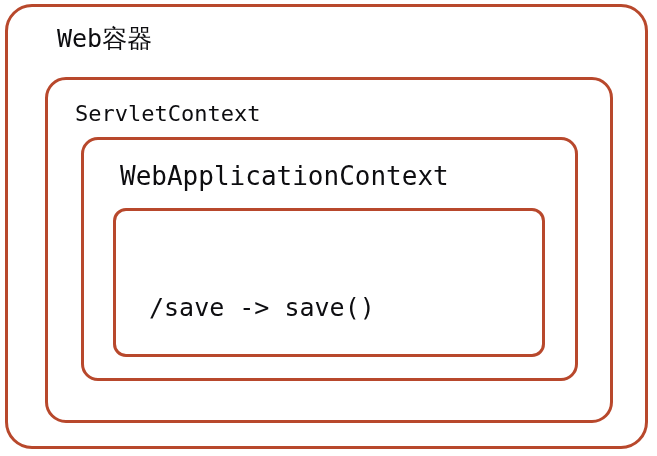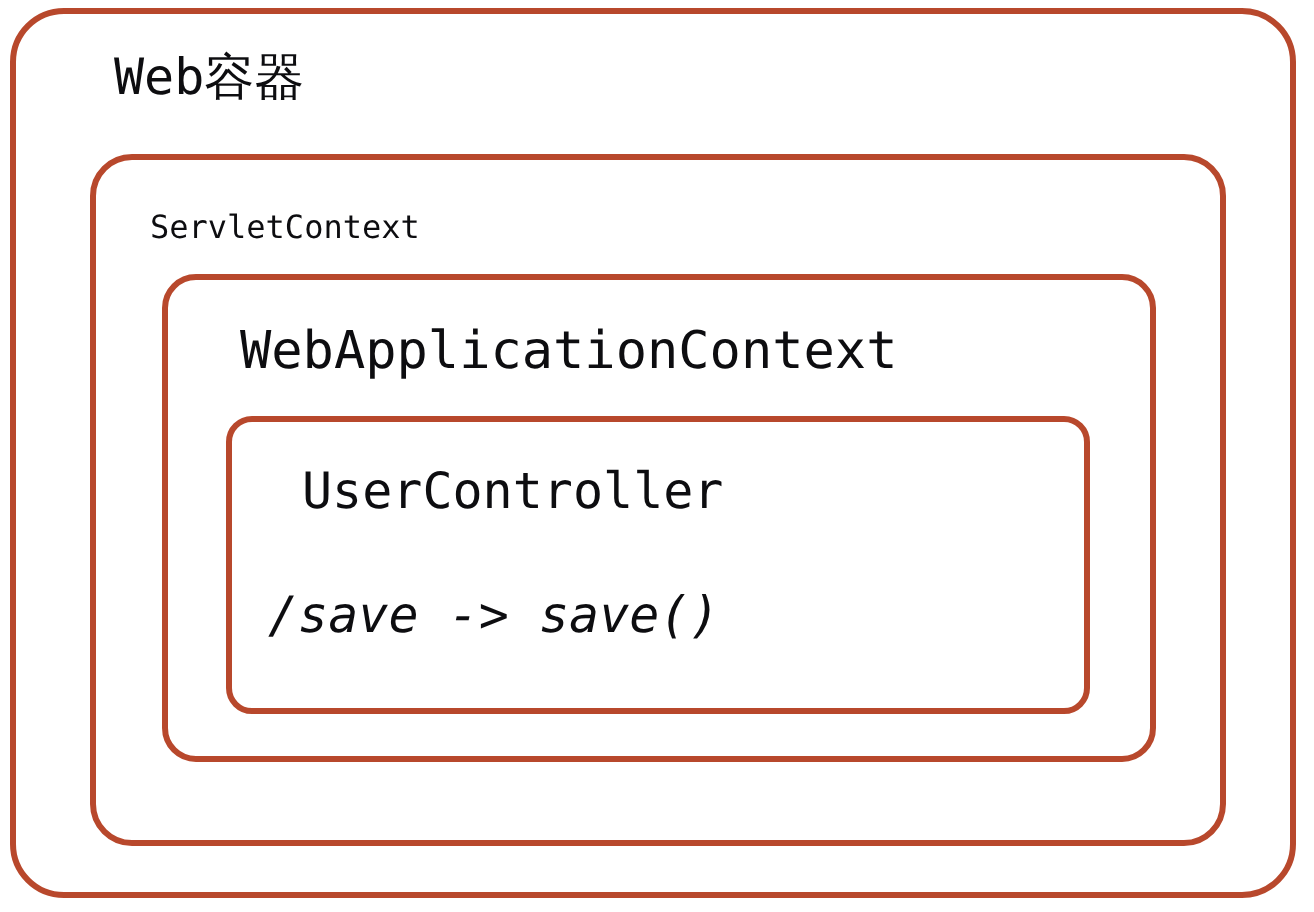--- a/index.html
+++ b/index.html
@@ -74,55 +74,53 @@
 
   .label-level-1 {
     left: 57px;
     top: 22px;
     font-size: 25px;
     line-height: 34px;
   }
   .label-level-2 {
     left: 75px;
     top: 97px;
-    font-size: 16px;
+    font-size: 22px;
     line-height: 34px;
     text-align: center;
   }
   .label-level-3 {
     left: 120px;
     top: 159px;
     font-size: 26px;
     line-height: 34px;
   }
   .label-level-4 {
     left: 151px;
     top: 229px;
     font-size: 25px;
     line-height: 34px;
   }
   .label-level-4b {
-    left: 134px;
+    left: 149px;
     top: 291px;
     font-size: 25px;
     line-height: 34px;
-    font-style: italic;
   }
 </style>
 </head>
 <body>
 
 <div id="diagram-canvas">
 
   <div class="box box-level-1"></div>
   <div class="box-label label-level-1">Web容器</div>
 
   <div class="box box-level-2"></div>
   <div class="box-label label-level-2">ServletContext</div>
 
   <div class="box box-level-3"></div>
   <div class="box-label label-level-3">WebApplicationContext</div>
 
   <div class="box box-level-4"></div>
-  <div class="box-label label-level-4">UserController</div>
   <div class="box-label label-level-4b">/save -&gt; save()</div>
 
 </div>
 
 </body></html>

